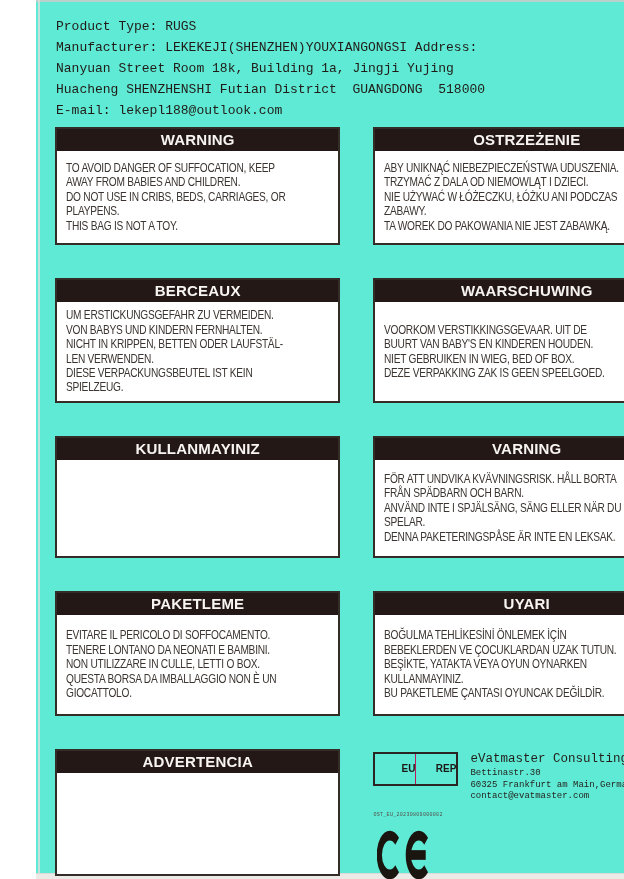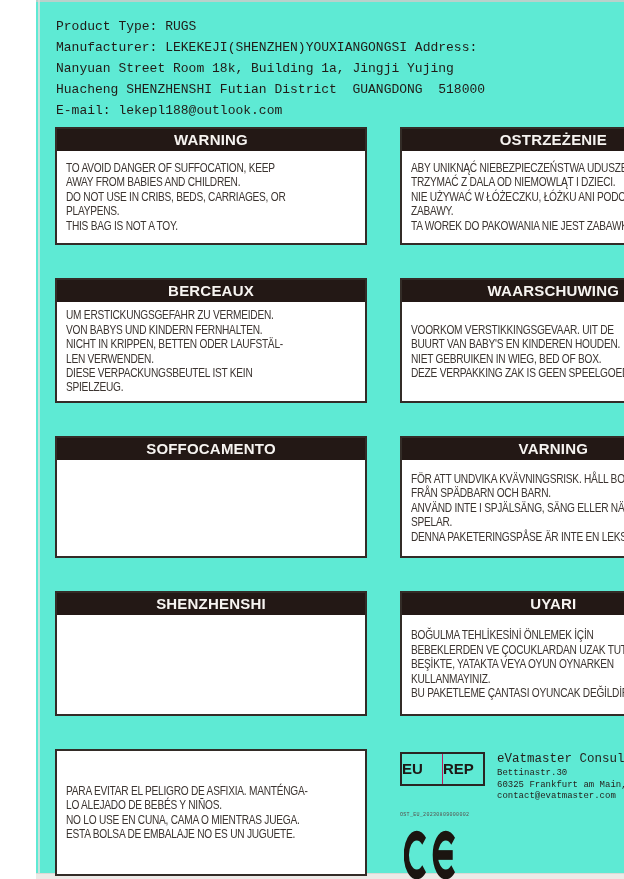--- a/index.html
+++ b/index.html
@@ -70,21 +70,21 @@
     display:block;position:relative;
     box-sizing:border-box;
     padding-top:3px;
   }
   .eurep-row{display:flex;align-items:flex-start;}
   .eurep-box{
     display:flex;border:2px solid #2a2523;flex:0 0 auto;
   }
   .eurep-seg{
     width:40px;height:30px;line-height:30px;
-    text-align:left;font-weight:bold;font-size:15px;color:#1d1815;
+    text-align:right;font-weight:bold;font-size:10px;color:#1d1815;
   }
   .eurep-seg + .eurep-seg{border-left:1px solid #be185d;}
   .company{margin-left:12px;font-family:"Liberation Mono", monospace;color:#241e1a;}
   .company-name{font-size:12.5px;line-height:15px;white-space:pre;}
   .company-addr{font-size:9px;line-height:11.5px;white-space:pre;margin-top:1px;}
   .eurep-code{
     margin-top:9px;
     font-family:"Liberation Mono", monospace;
     font-size:5px;letter-spacing:.3px;color:#56504c;
   }
@@ -144,56 +144,58 @@
       <div class="bar">WAARSCHUWING</div>
       <div class="body">
           <div class="txt">VOORKOM VERSTIKKINGSGEVAAR. UIT DE
 BUURT VAN BABY'S EN KINDEREN HOUDEN.
 NIET GEBRUIKEN IN WIEG, BED OF BOX.
 DEZE VERPAKKING ZAK IS GEEN SPEELGOED.</div>
         </div>
     </section>
 
     <section class="cell">
-      <div class="bar">SOFFOCAMENTO</div>
+      <div class="bar">KULLANMAYINIZ</div>
     </section>
 
     <section class="cell">
       <div class="bar">VARNING</div>
       <div class="body">
           <div class="txt">FÖR ATT UNDVIKA KVÄVNINGSRISK. HÅLL BORTA
 FRÅN SPÄDBARN OCH BARN.
 ANVÄND INTE I SPJÄLSÄNG, SÄNG ELLER NÄR DU
 SPELAR.
 DENNA PAKETERINGSPÅSE ÄR INTE EN LEKSAK.</div>
         </div>
     </section>
 
     <section class="cell">
-      <div class="bar">SHENZHENSHI</div>
+      <div class="bar">PAKETLEME</div>
+      <div class="body">
+          <div class="txt">EVITARE IL PERICOLO DI SOFFOCAMENTO.
+TENERE LONTANO DA NEONATI E BAMBINI.
+NON UTILIZZARE IN CULLE, LETTI O BOX.
+QUESTA BORSA DA IMBALLAGGIO NON È UN
+GIOCATTOLO.</div>
+        </div>
     </section>
 
     <section class="cell">
       <div class="bar">UYARI</div>
       <div class="body">
           <div class="txt">BOĞULMA TEHLİKESİNİ ÖNLEMEK İÇİN
 BEBEKLERDEN VE ÇOCUKLARDAN UZAK TUTUN.
 BEŞİKTE, YATAKTA VEYA OYUN OYNARKEN
 KULLANMAYINIZ.
 BU PAKETLEME ÇANTASI OYUNCAK DEĞİLDİR.</div>
         </div>
     </section>
 
     <section class="cell">
-      <div class="body">
-          <div class="txt">PARA EVITAR EL PELIGRO DE ASFIXIA. MANTÉNGA-
-LO ALEJADO DE BEBÉS Y NIÑOS.
-NO LO USE EN CUNA, CAMA O MIENTRAS JUEGA.
-ESTA BOLSA DE EMBALAJE NO ES UN JUGUETE.</div>
-        </div>
+      <div class="bar">ADVERTENCIA</div>
     </section>
 
     <section class="eucell">
       <div class="eurep-row">
         <div class="eurep-box">
           <div class="eurep-seg">EU</div>
           <div class="eurep-seg">REP</div>
         </div>
         <div class="company">
           <div class="company-name">eVatmaster Consulting GmbH</div>

